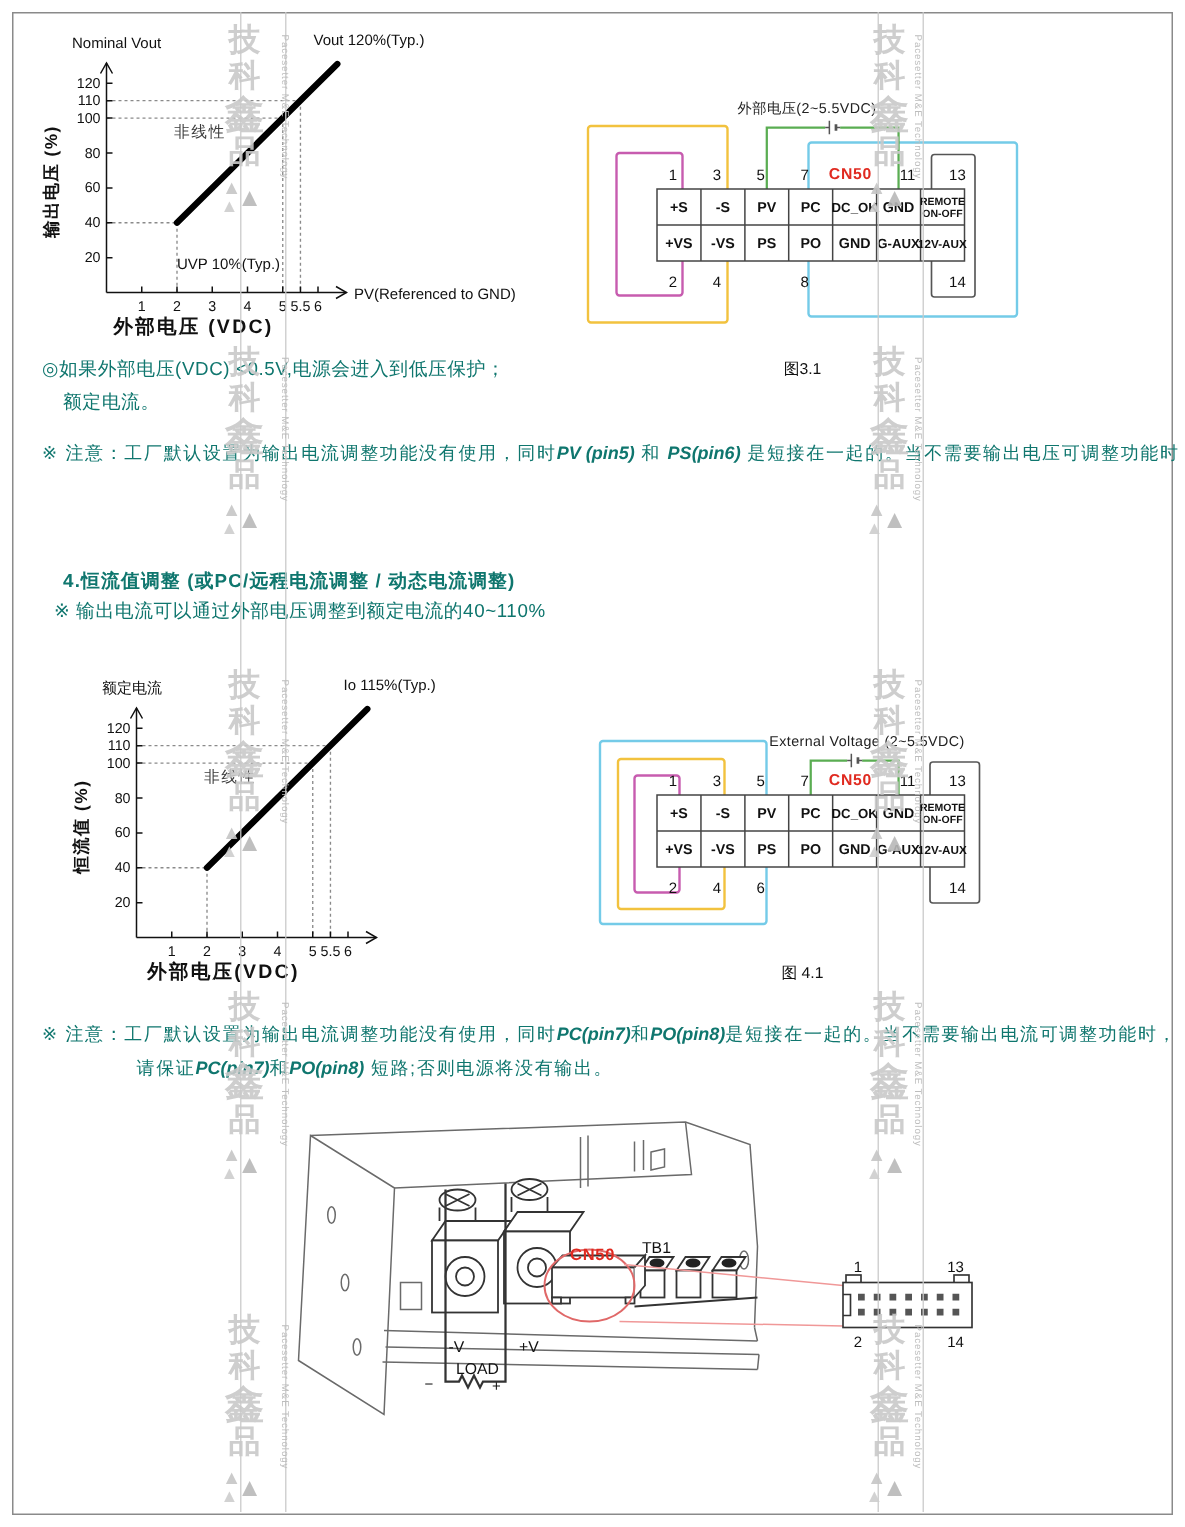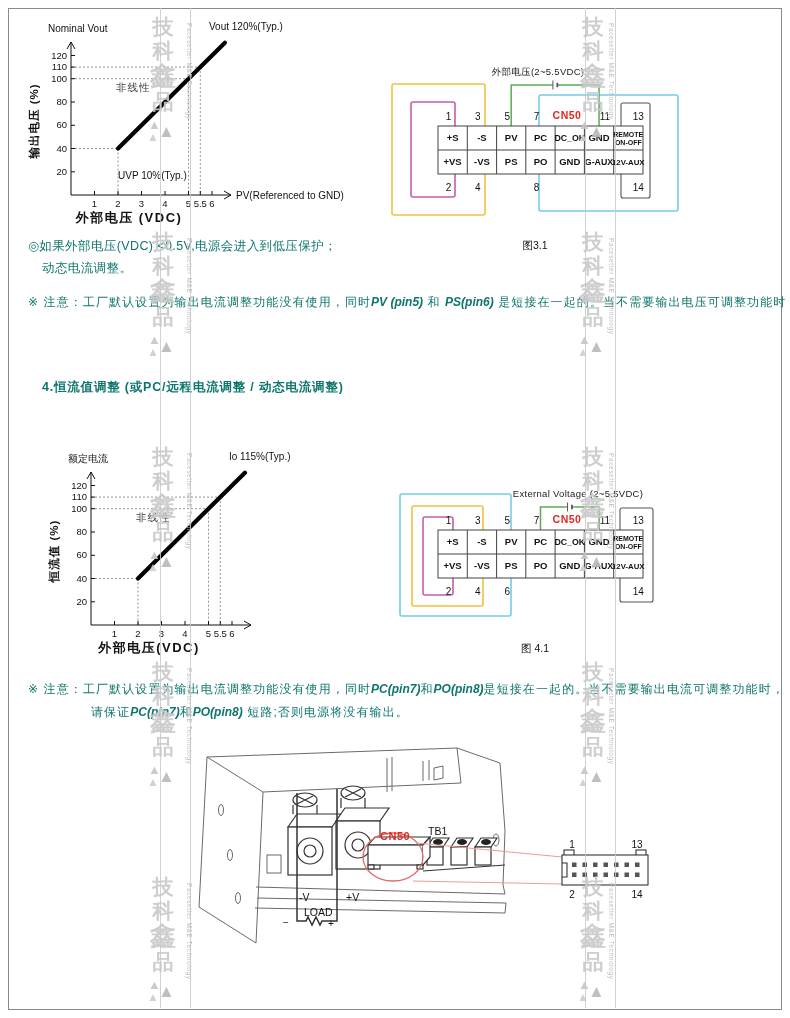--- a/index.html
+++ b/index.html
@@ -222,24 +222,25 @@
         <text x="63.6" y="133" font-size="10" text-anchor="middle" fill="#111">2</text>
         <text x="92.9" y="133" font-size="10" text-anchor="middle" fill="#111">4</text>
         <text x="122.2" y="133" font-size="10" text-anchor="middle" fill="#111">6</text>
         <text x="253.3" y="133" font-size="10" text-anchor="middle" fill="#111">14</text>
         <text x="182" y="61" font-size="10.5" font-weight="bold" text-anchor="middle" fill="#e02a20" letter-spacing=".5">CN50</text>
         <text x="193" y="35" font-size="9.5" text-anchor="middle" fill="#222" letter-spacing=".3">External Voltage (2~5.5VDC)</text>
         <text x="150" y="190" font-size="10.5" text-anchor="middle" fill="#111">图 4.1</text>
       </svg></div>
 
   <div class="txt" style="left:28px;top:238px;">◎如果外部电压(VDC) &lt;0.5V,电源会进入到低压保护；</div>
-  <div class="txt" style="left:42px;top:260px;">动态电流调整。</div>
+  <div class="txt" style="left:42px;top:260px;">额定电流。</div>
   <div class="txt note" style="left:28px;top:294px;"><span>※ 注意：工厂默认设置为输出电流调整功能没有使用，同时</span><span class="bi">PV (pin5)</span><span> 和 </span><span class="bi">PS(pin6)</span><span> 是短接在一起的。当不需要输出电压可调整功能时，</span></div>
 
   <div class="txt h4" style="left:23px;top:379px;">4.恒流值调整 (或PC/远程电流调整 / 动态电流调整)</div>
+  <div class="txt" style="left:36px;top:399px;">※ 输出电流可以通过外部电压调整到额定电流的40~110%</div>
 
   <div class="txt note" style="left:28px;top:681px;"><span>※ 注意：工厂默认设置为输出电流调整功能没有使用，同时</span><span class="bi">PC(pin7)</span><span>和</span><span class="bi">PO(pin8)</span><span>是短接在一起的。当不需要输出电流可调整功能时，</span></div>
   <div class="txt note" style="left:91px;top:704px;text-align:center;"><span>请保证</span><span class="bi">PC(pin7)</span><span>和</span><span class="bi">PO(pin8)</span><span> 短路;否则电源将没有输出。</span></div>
 
   <svg class="abs" style="left:175px;top:735px;" width="490" height="235" viewBox="0 0 490 235">
     <g stroke="#6a6a6a" stroke-width="1" fill="none">
       <path d="M32,22 L282,13 L325,28 L330,96 L328,150"></path>
       <path d="M282,13 L286,48 L88,57"></path>
       <path d="M32,22 L88,57 L81,208 L24,172 Z"></path>
       <ellipse cx="46" cy="75" rx="2.5" ry="5.5"></ellipse>

